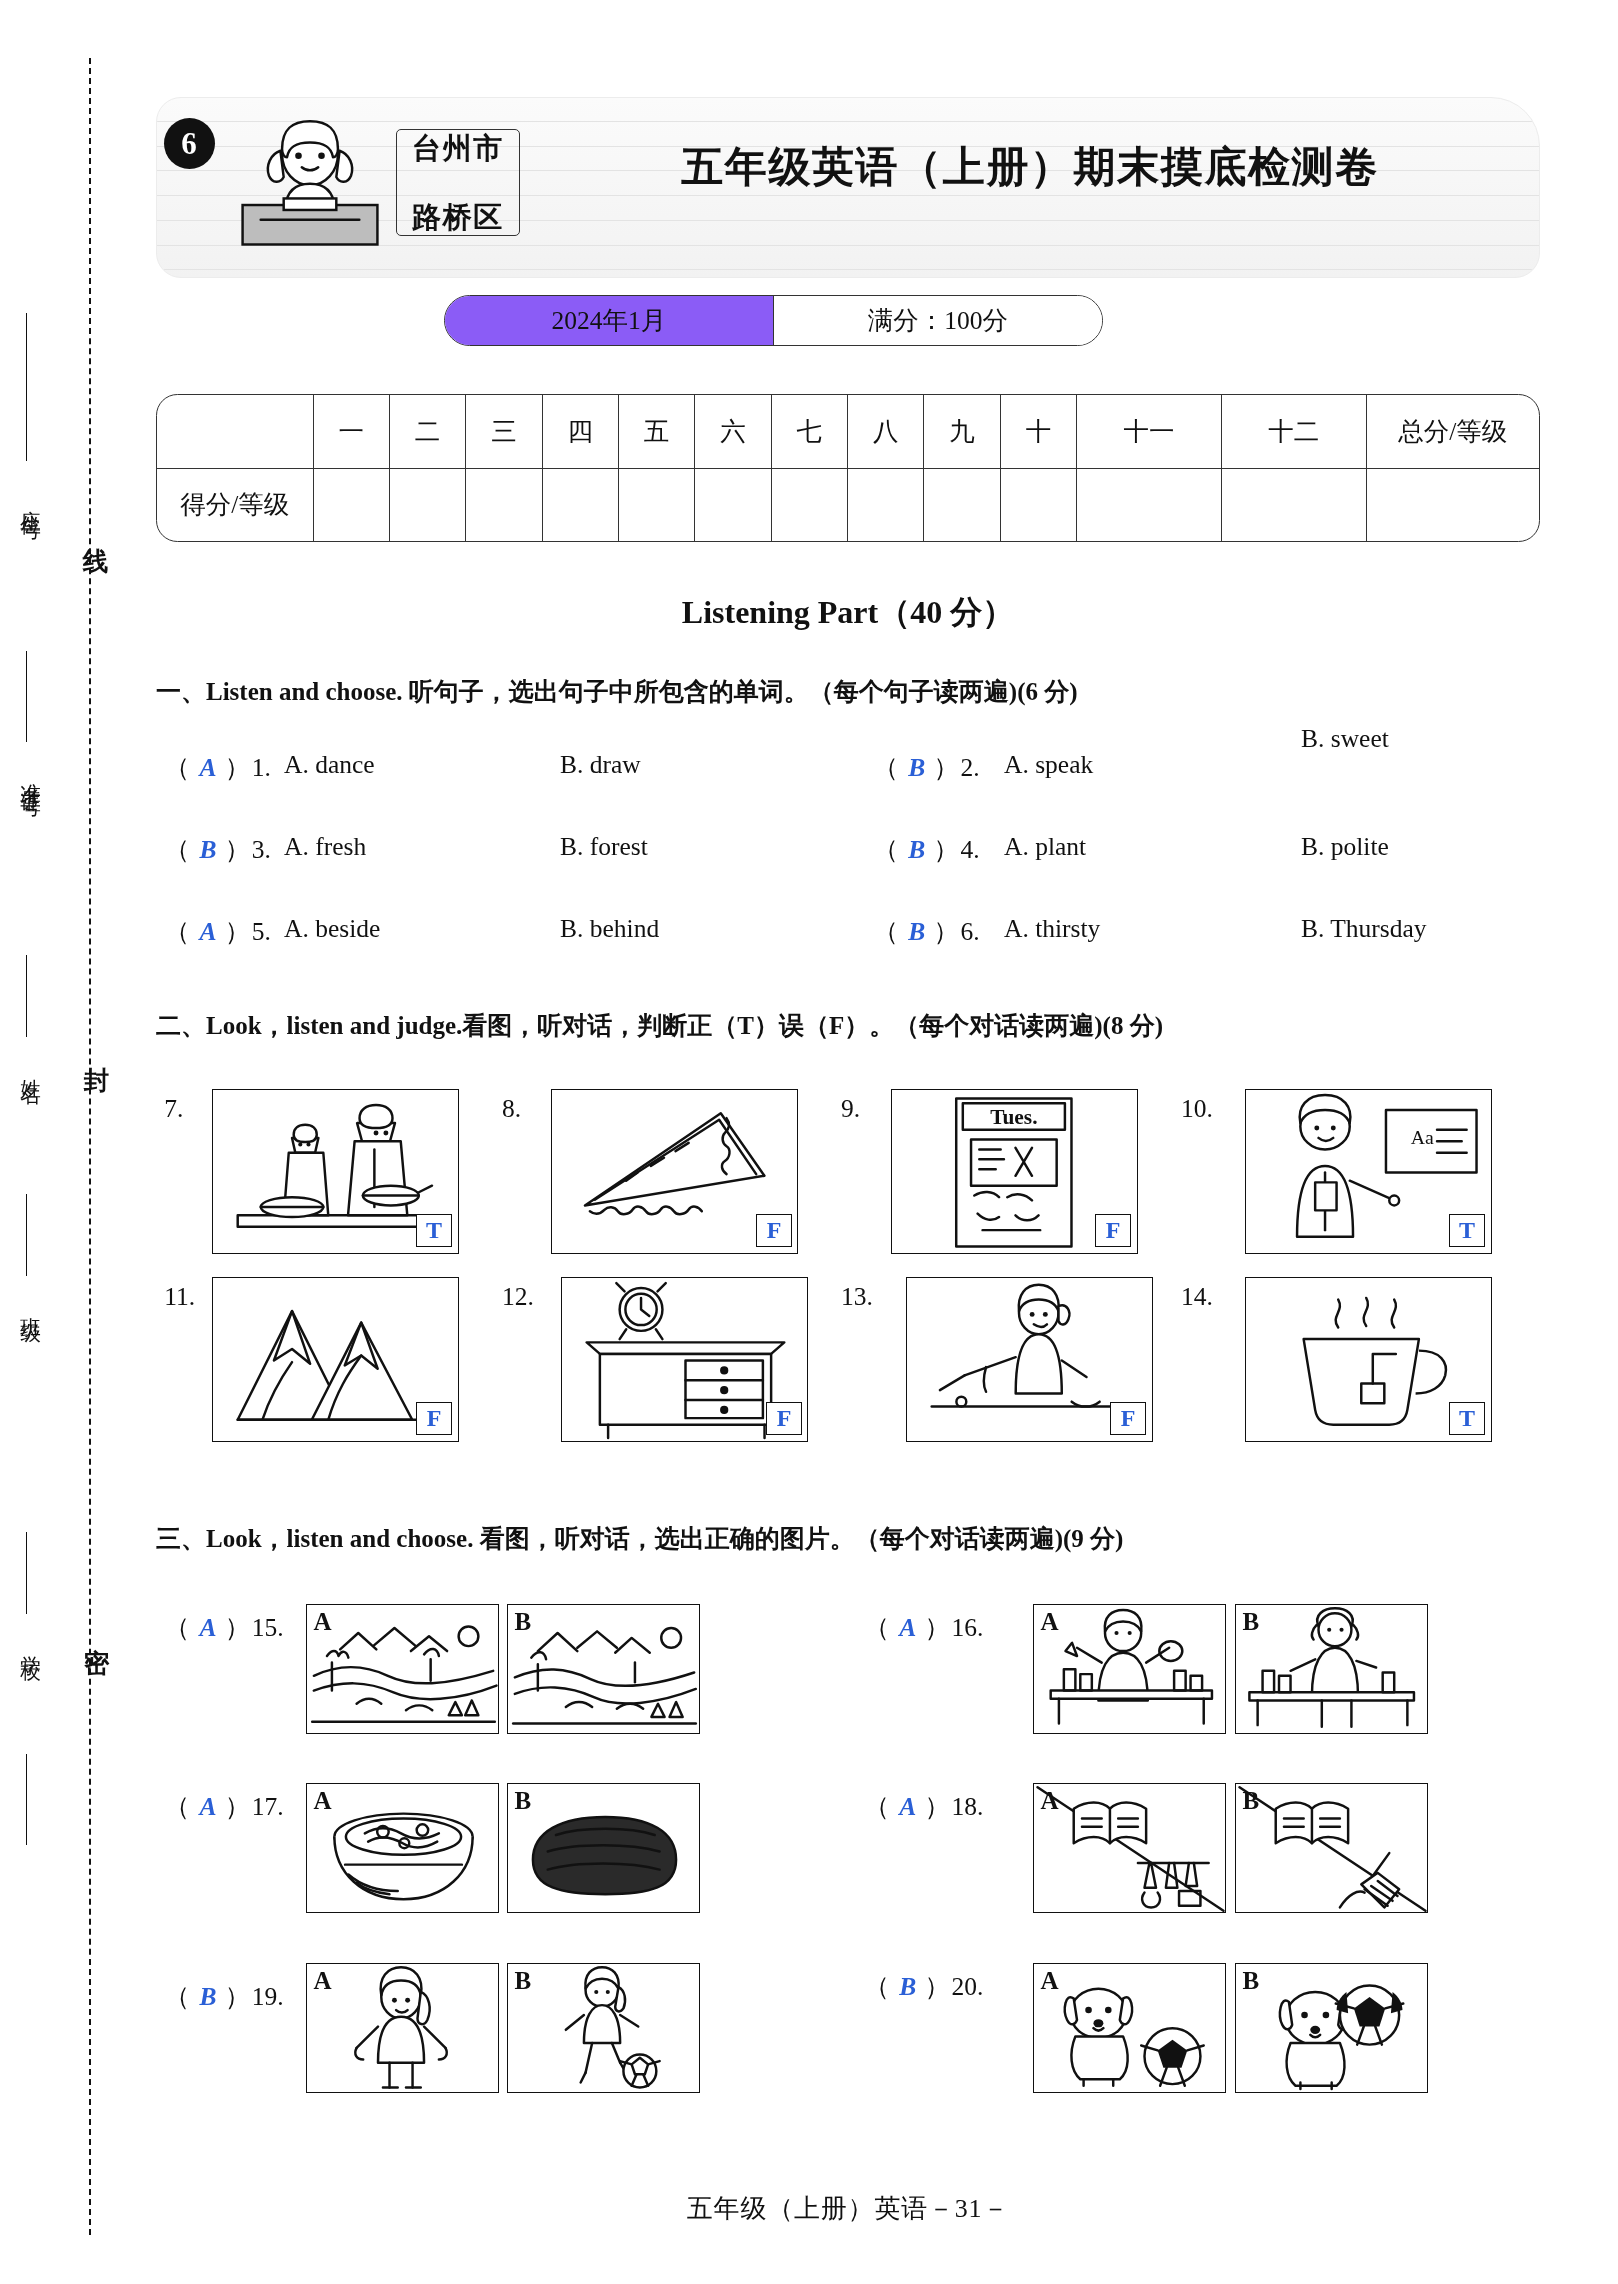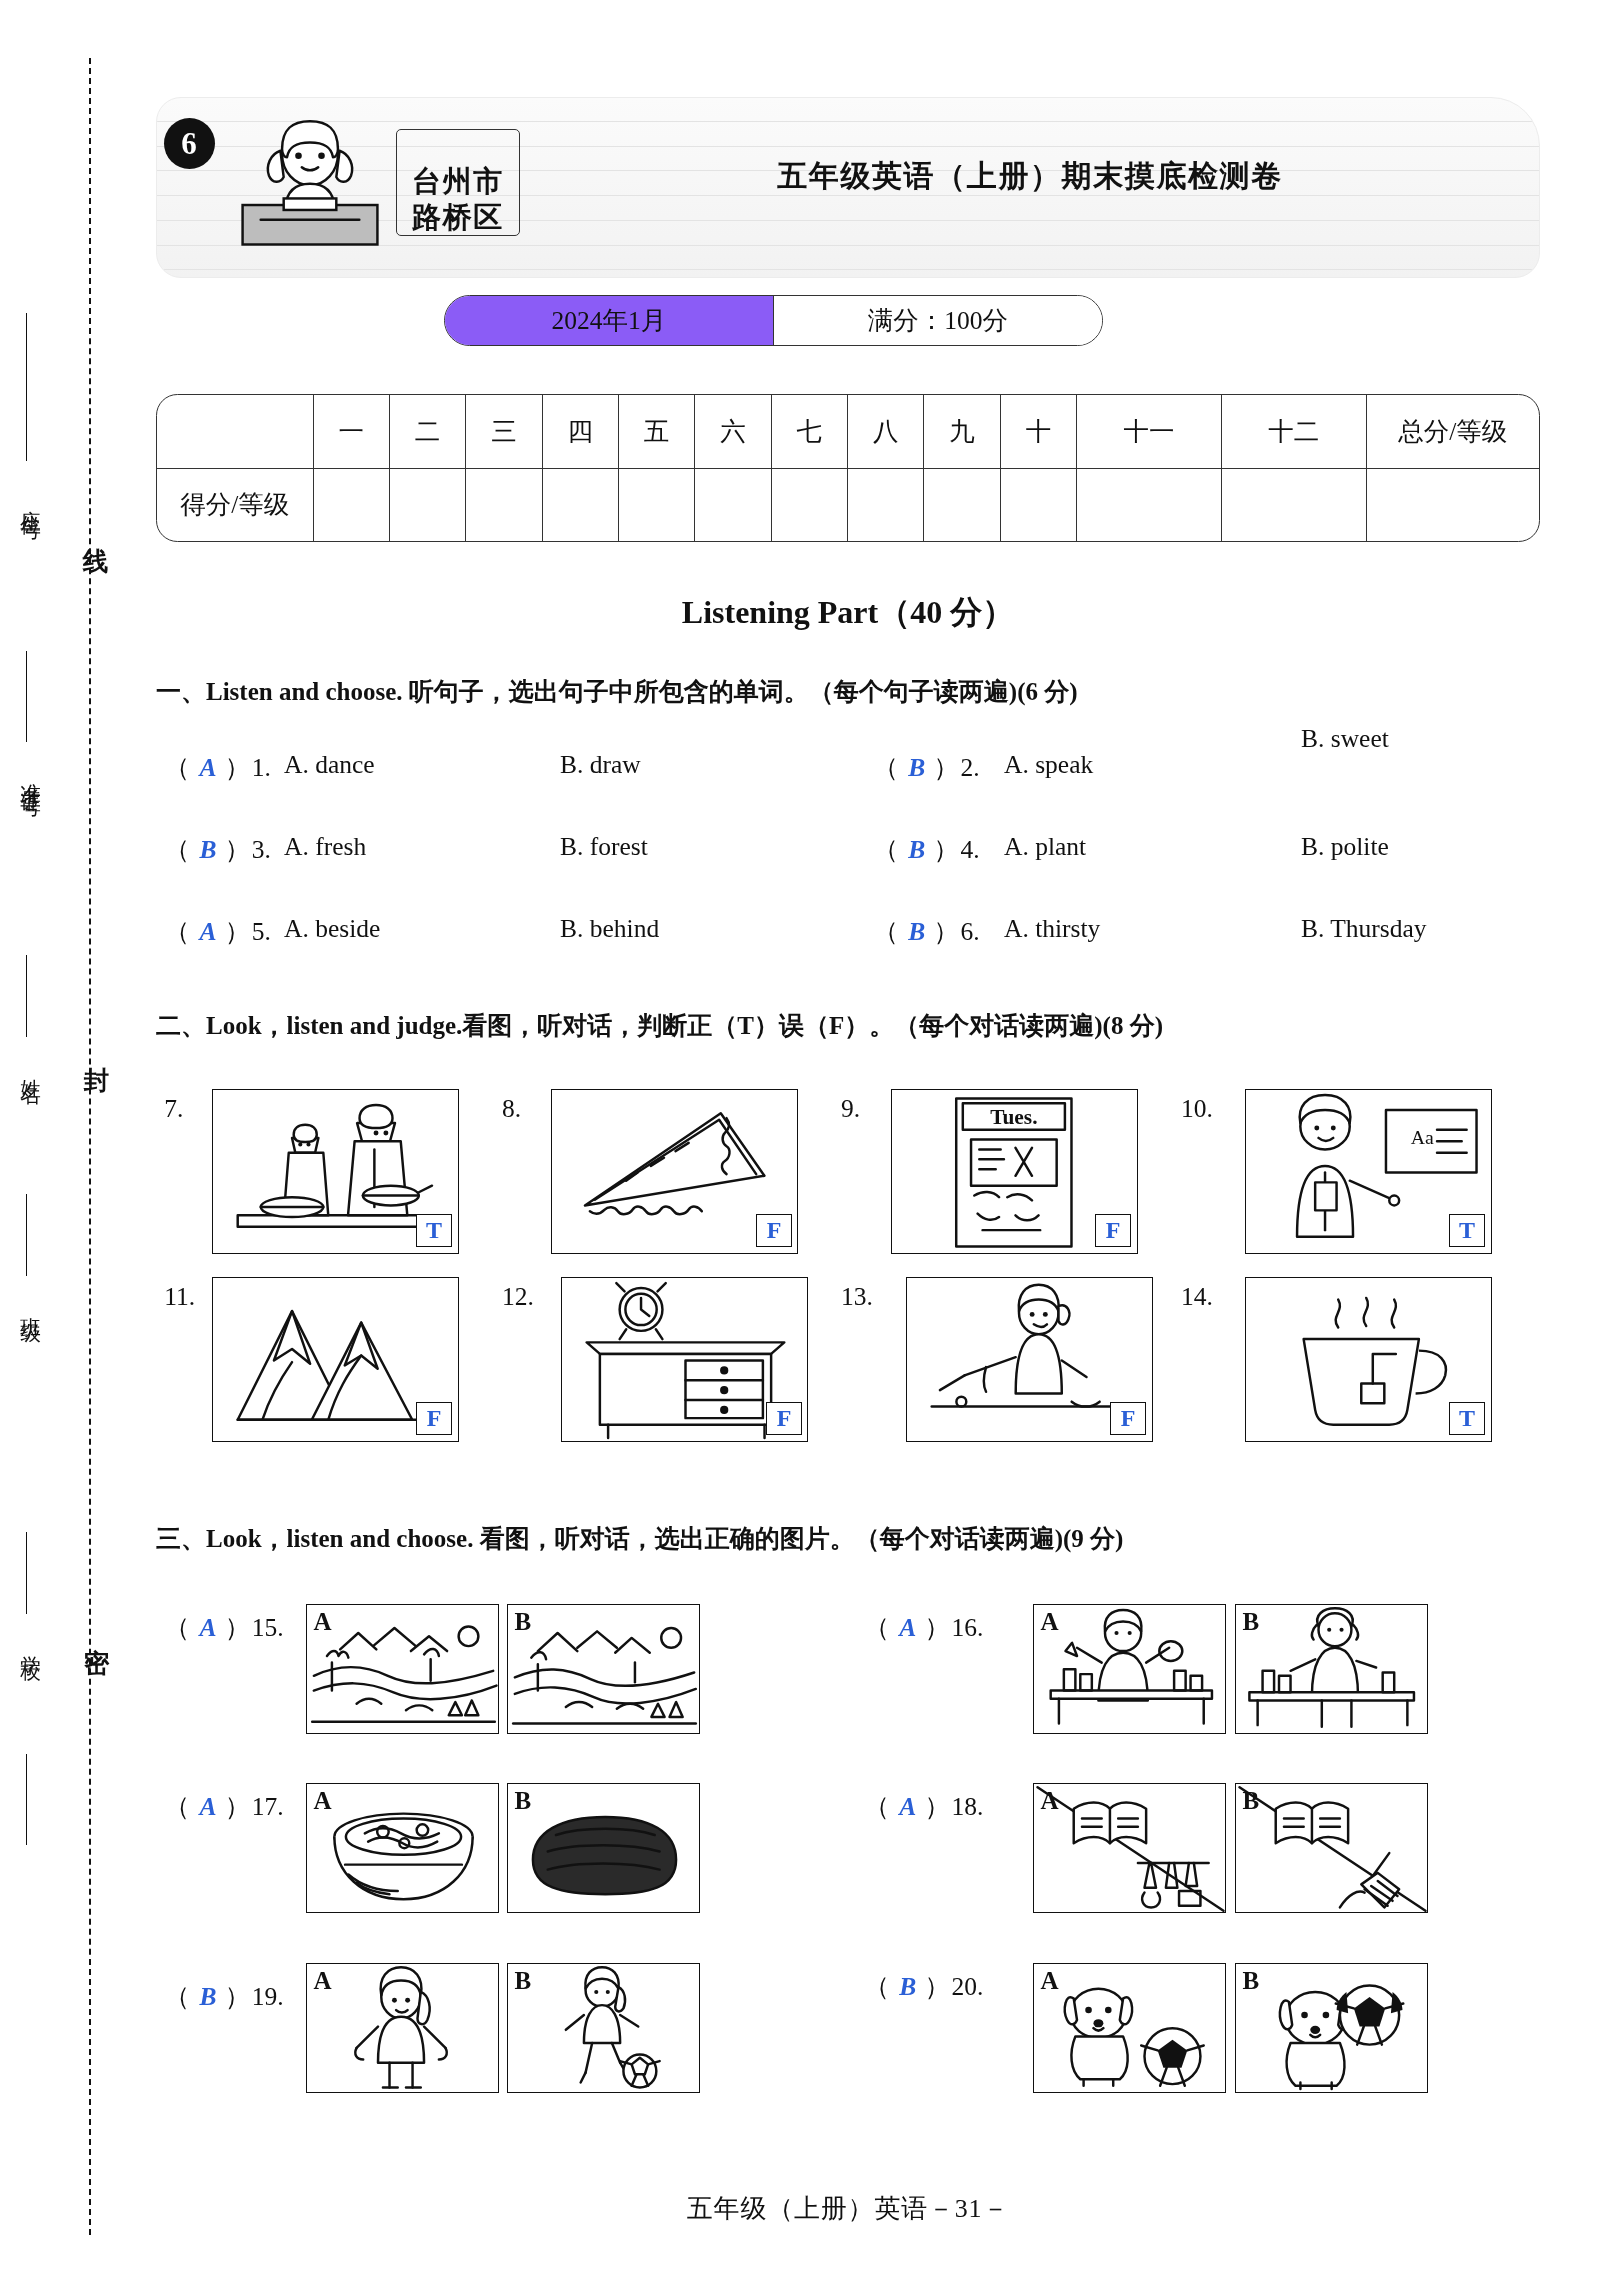--- a/index.html
+++ b/index.html
@@ -55,27 +55,27 @@
     background:#111; color:#fff; font-size:31px; font-weight:bold;
     display:flex; align-items:center; justify-content:center;
     font-family:"Liberation Serif", serif;
   }
   #girl {
     position:absolute; left:79px; top:18px; width:148px; height:132px;
   }
   #region {
     position:absolute; left:239px; top:31px; width:124px; height:107px;
     border:1.6px solid #333; border-radius:5px;
-    display:flex; flex-direction:column; align-items:center; justify-content:flex-end;
+    display:flex; flex-direction:column; align-items:center; justify-content:space-between;
     font-family:"Liberation Serif", serif;
     font-size:29px; line-height:1.25; font-weight:bold; letter-spacing:1.6px;
   }
   #main-title {
-    position:absolute; left:387px; top:58px; width:972px;
-    text-align:center; font-size:30px; font-weight:bold; letter-spacing:1.6px;
+    position:absolute; left:387px; top:41px; width:972px;
+    text-align:center; font-size:42px; font-weight:bold; letter-spacing:1.6px;
     font-family:"Liberation Serif", serif;
   }
   #subbar {
     position:absolute; left:288px; top:295px; width:659px; height:51px;
     border:1.6px solid #333; border-radius:25.5px; overflow:hidden; display:flex;
   }
   #subbar .cell {
     display:flex; align-items:center; justify-content:center;
     font-size:25.5px; font-family:"Liberation Serif", serif;
   }

